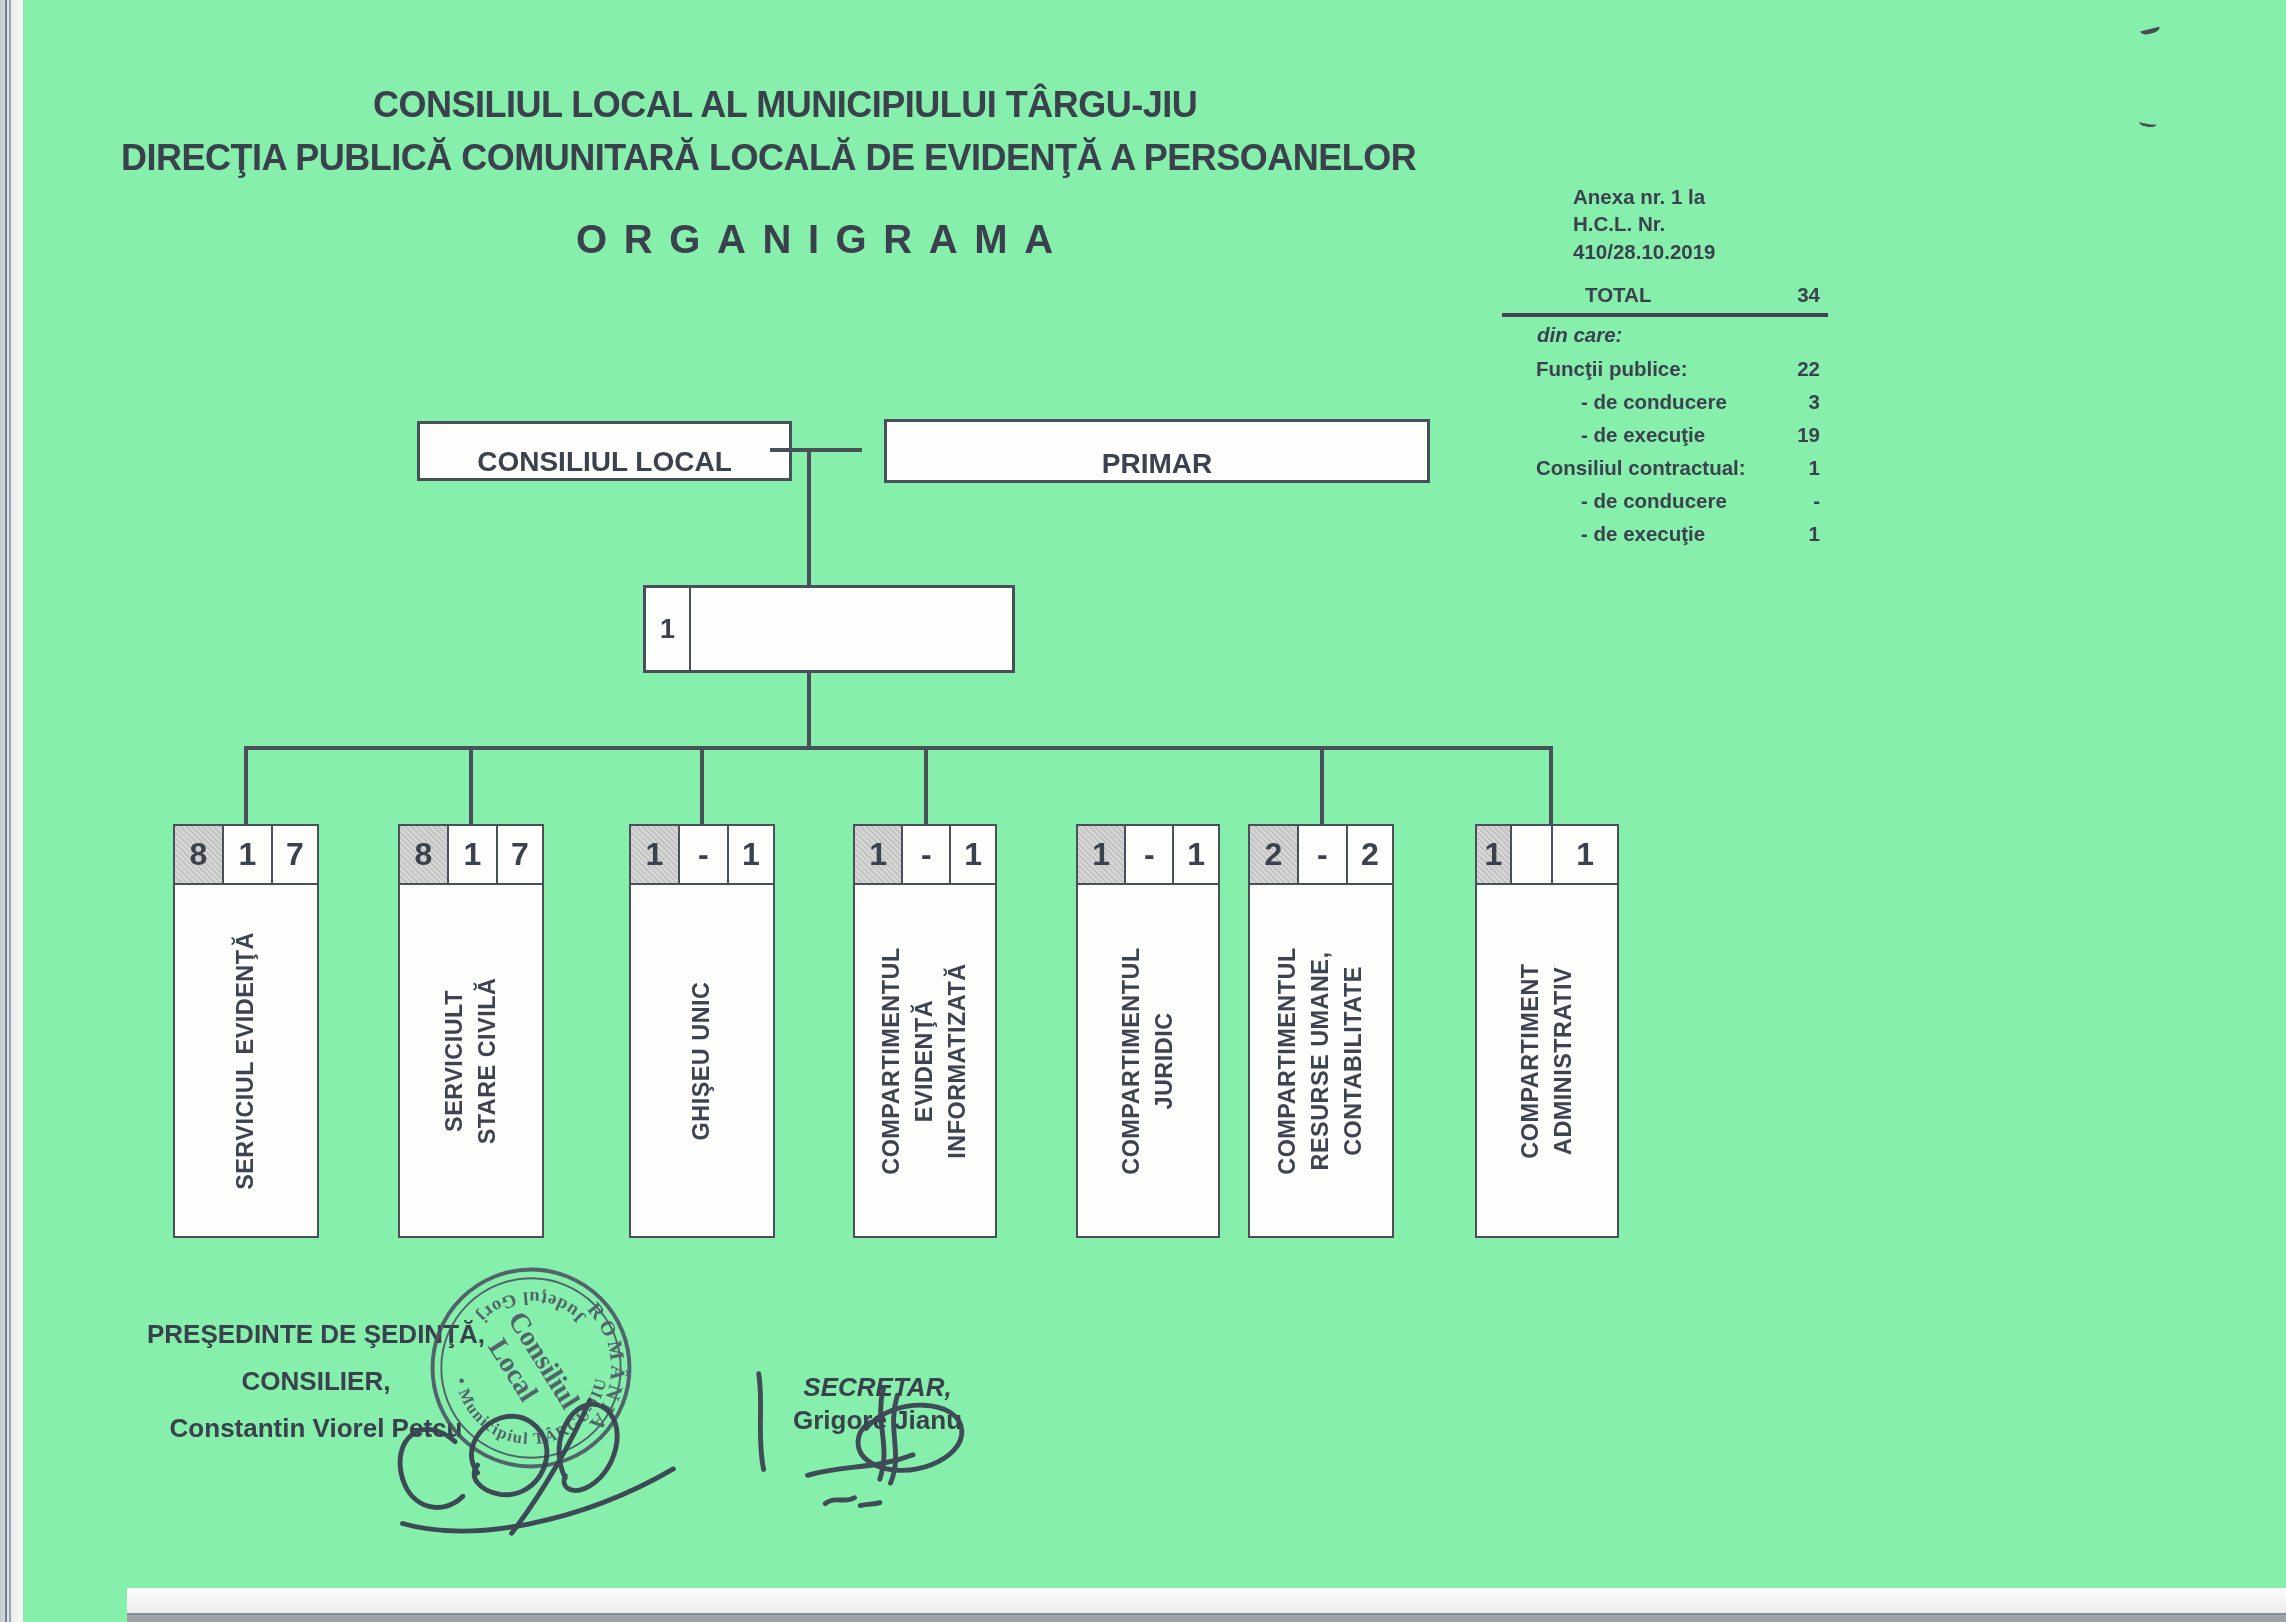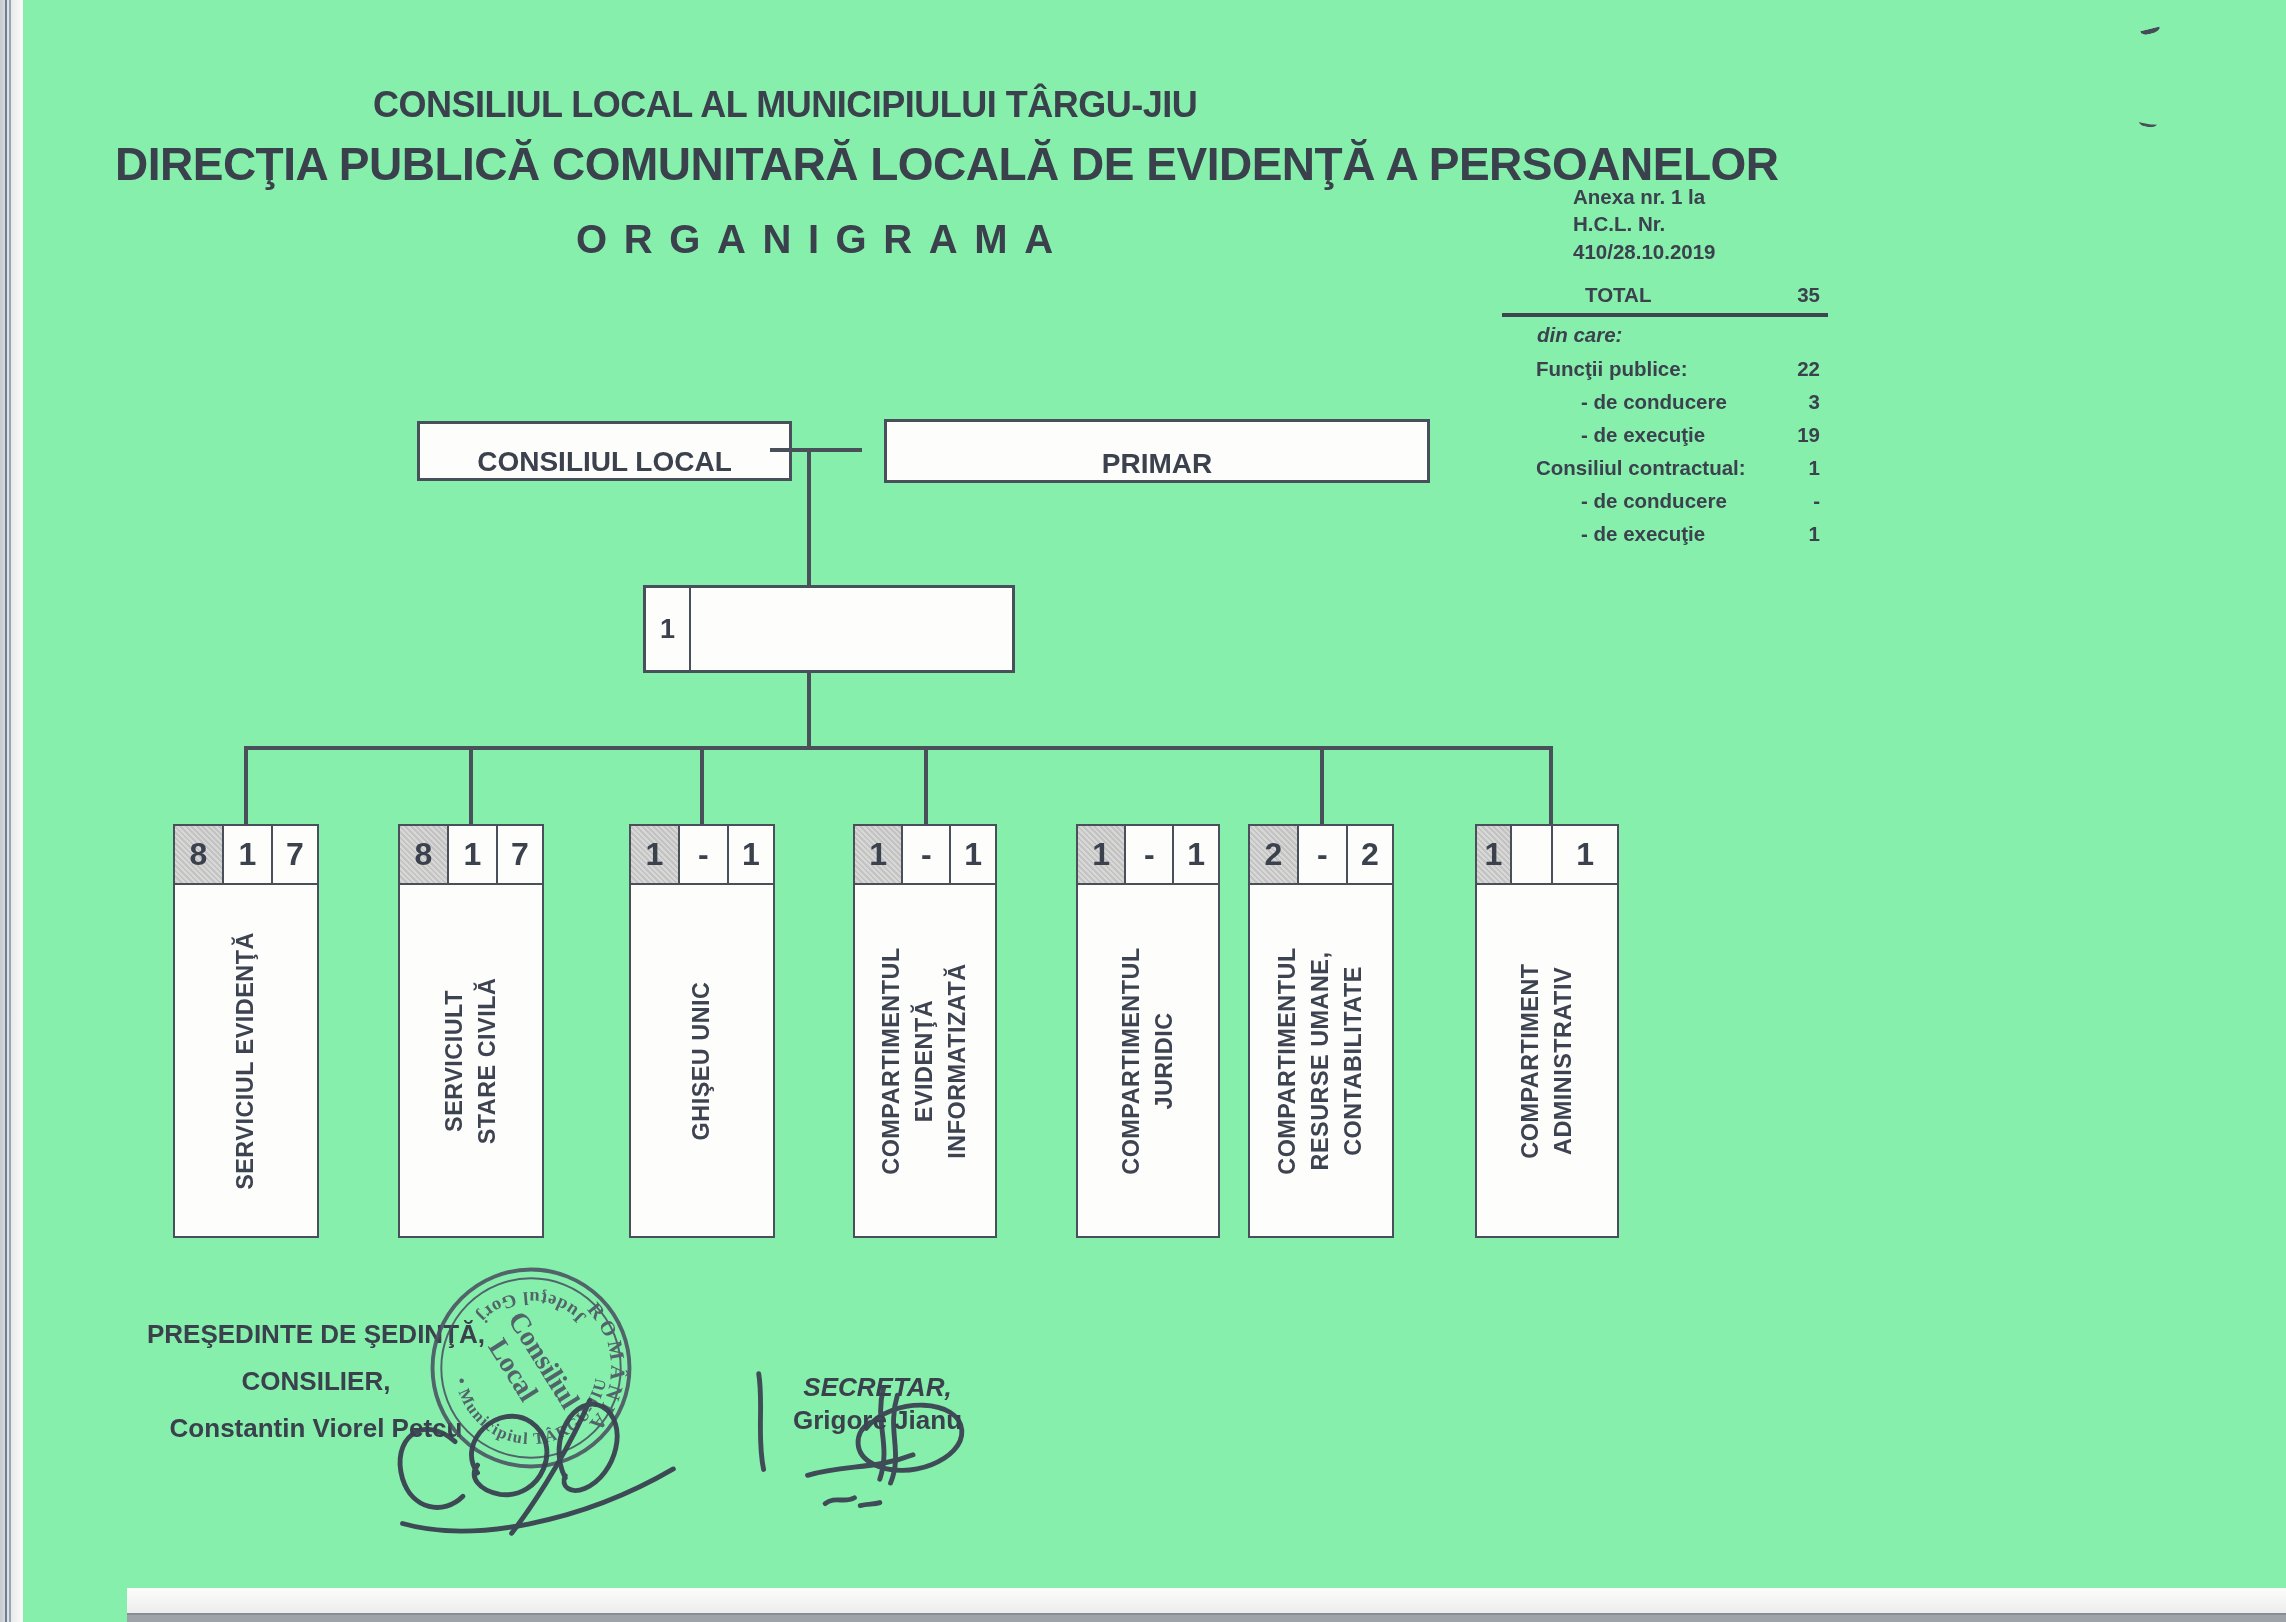--- a/index.html
+++ b/index.html
@@ -20,21 +20,21 @@
   .bottom-bar { position:absolute; left:127px; right:0; top:1613px; height:9.8px;
     background:#9ea3aa; border-top:2px solid #888d95; }
   .mark { position:absolute; background:transparent; }
   .mark-1 { left:2140px; top:25px; width:19.5px; height:8.8px;
     border-bottom:5.9px solid #454b57; border-radius:0 0 70% 70%; transform:rotate(-14deg); }
   .mark-2 { left:2139px; top:119px; width:17.6px; height:7.8px;
     border-bottom:3.9px solid #4a5059; border-radius:0 0 60% 60%; transform:rotate(8deg); }
 
   
   .t1 { position:absolute; left:373px; top:84px;  font-size:36px; font-weight:bold; letter-spacing:-0.5px; color:#3a404c; }
-  .t2 { position:absolute; left:115px; top:137px; font-size:46px; font-weight:bold; letter-spacing:-0.5px; color:#3a404c;text-align:right; }
+  .t2 { position:absolute; left:121px; top:137px; font-size:36px; font-weight:bold; letter-spacing:-0.5px; color:#3a404c;text-align:right; }
   .organigrama { position:absolute; left:576px; top:217px; font-size:40px; font-weight:bold;
     letter-spacing:16.6px; color:#3a404c; }
 
   
   .annex { position:absolute; left:1502px; top:185px; width:328px; height:371px;
     font-size:20.5px; font-weight:bold; color:#3b414d; }
   .annex .ax { position:absolute; left:0; width:328px; white-space:nowrap; }
   .annex .note { left:71px; }
   .ax-n1 { top:0; } .ax-n2 { top:27px; } .ax-n3 { top:55px; }
   .ax-total-label { position:absolute; left:83px; top:98px; }
@@ -110,21 +110,21 @@
 
   <div class="t1">CONSILIUL LOCAL AL MUNICIPIULUI TÂRGU-JIU</div>
   <div class="t2">DIRECŢIA PUBLICĂ COMUNITARĂ LOCALĂ DE EVIDENŢĂ A PERSOANELOR</div>
   <div class="organigrama">ORGANIGRAMA</div>
 
   <div class="annex">
     <div class="ax note ax-n1">Anexa nr. 1 la</div>
     <div class="ax note ax-n2">H.C.L. Nr.</div>
     <div class="ax note ax-n3">410/28.10.2019</div>
     <div class="ax-total-label">TOTAL</div>
-    <div class="ax-value ax-total-value">35</div>
+    <div class="ax-value ax-total-value">34</div>
     <div class="ax-rule"></div>
     <div class="ax-dincare">din care:</div>
 
     <div class="ax-row-label r0">Funcţii publice:</div>
     <div class="ax-value r0" style="top:172px">22</div>
     <div class="ax-row-label indent r1">- de conducere</div>
     <div class="ax-value" style="top:205px">3</div>
     <div class="ax-row-label indent r2">- de execuţie</div>
     <div class="ax-value" style="top:238px">19</div>
     <div class="ax-row-label r3">Consiliul contractual:</div>

